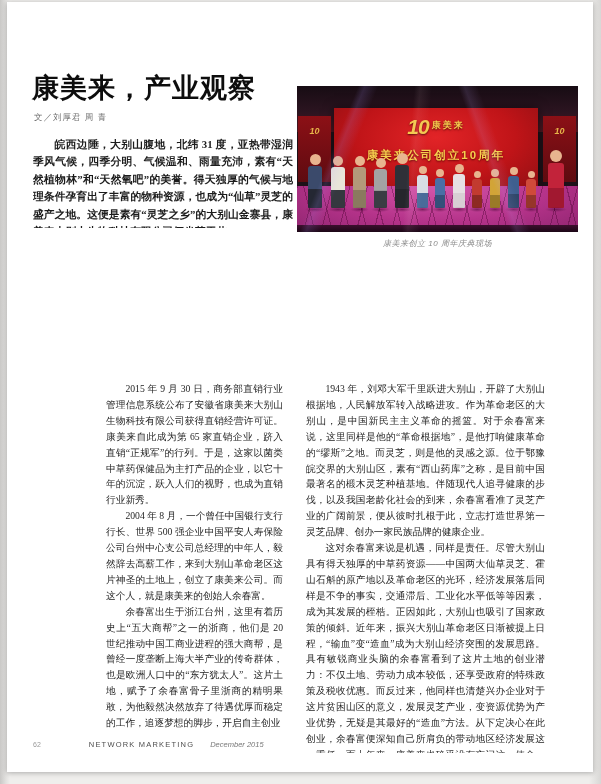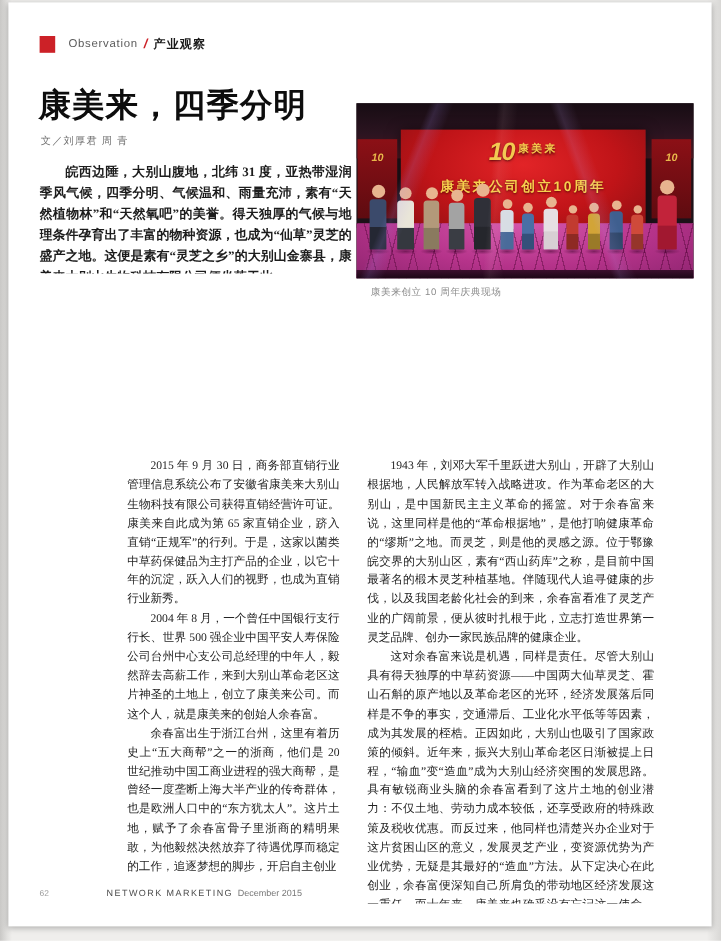--- a/index.html
+++ b/index.html
@@ -62,51 +62,45 @@
       repeating-linear-gradient(104deg,rgba(70,0,45,.38) 0 1px,transparent 1px 17px),
       repeating-linear-gradient(76deg,rgba(70,0,45,.38) 0 1px,transparent 1px 17px),
       radial-gradient(ellipse at 50% 0%,#d557ab 0%,#b5338a 55%,#8f2570 100%);}
   .ph-edge{position:absolute;left:0;right:0;bottom:0;height:7px;
     background:linear-gradient(180deg,#3c0f2e,#1c0716);}
   .person{position:absolute;bottom:24px;}
   .person .head{margin:0 auto;background:#e8b48f;border-radius:50%;}
   .person .body{border-radius:3px 3px 1px 1px;}
   .person::after{content:"";position:absolute;left:-3px;right:-3px;bottom:-4px;height:5px;
     background:radial-gradient(ellipse,rgba(50,0,35,.45),transparent 70%);}
-  .caption{position:absolute;left:302px;top:236px;width:281px;text-align:left;
-    font-size:8px;color:#8b8b8b;letter-spacing:.5px;}
+  .caption{position:absolute;left:290px;top:236px;width:281px;text-align:center;
+    font-size:8px;font-style:italic;color:#8b8b8b;letter-spacing:.5px;}
   
   .bodycol{
     position:absolute;top:379px;height:372px;overflow:hidden;
     font-family:"Liberation Serif",serif;
     font-size:9.7px;line-height:15.9px;color:#242424;text-align:justify;
   }
   .col-left{left:99px;width:177px;}
   .col-right{left:299px;width:239px;}
   .bodycol p{margin:0;text-indent:2em;}
   .bodycol p.cont{text-indent:0;}
   
   .footer{position:absolute;left:26px;top:738px;font-size:7.5px;color:#666;display:flex;align-items:baseline;}
   .footer .pn{font-size:7px;color:#999;margin-right:9px;}
   .footer .mag{letter-spacing:1.2px;color:#4d4d4d;padding-left:39px;}
-  .footer .iss{margin-left:4px;color:#777;}
+  .footer .iss{font-style:italic;margin-left:16px;color:#777;}
 </style>
 </head>
 <body>
 
 <div class="page">
 
-  <div class="hdr">
-    <div class="sq" style="background:#cc2127"></div>
-    <span class="en">Observation</span>
-    <span class="sep" style="color:#cc2127">/</span>
-    <span class="zh">产业观察</span>
-  </div>
 
-  <div class="title">康美来，四季分明</div>
+  <div class="title">康美来，产业观察</div>
   <div class="byline">文／刘厚君 周 青</div>
   <div class="intro">皖西边陲，大别山腹地，北纬 31 度，亚热带湿润季风气候，四季分明、气候温和、雨量充沛，素有“天然植物林”和“天然氧吧”的美誉。得天独厚的气候与地理条件孕育出了丰富的物种资源，也成为“仙草”灵芝的盛产之地。这便是素有“灵芝之乡”的大别山金寨县，康美来大别山生物科技有限公司便坐落于此。</div>
 
   <div class="photo">
     <div class="ph-top"></div>
     <div class="ph-main">
       <div class="ph-logo">
         <span class="num">10</span><span class="brand">康美来</span>
       </div>
       <div class="ph-banner">康美来公司创立10周年</div>

